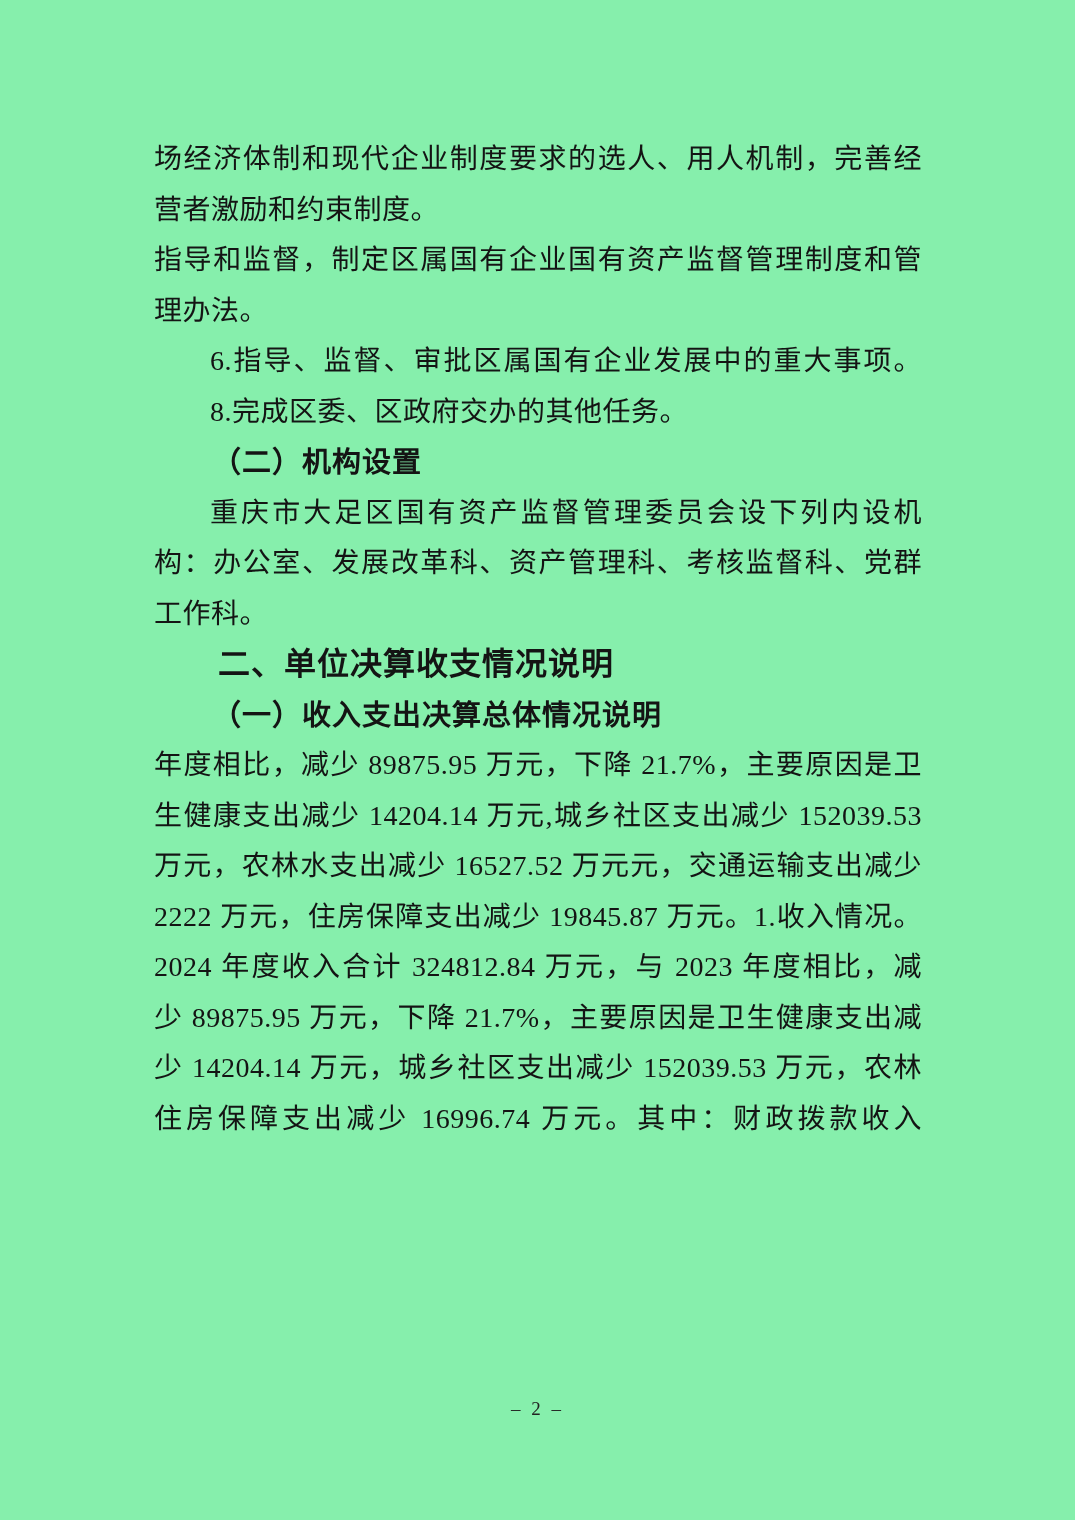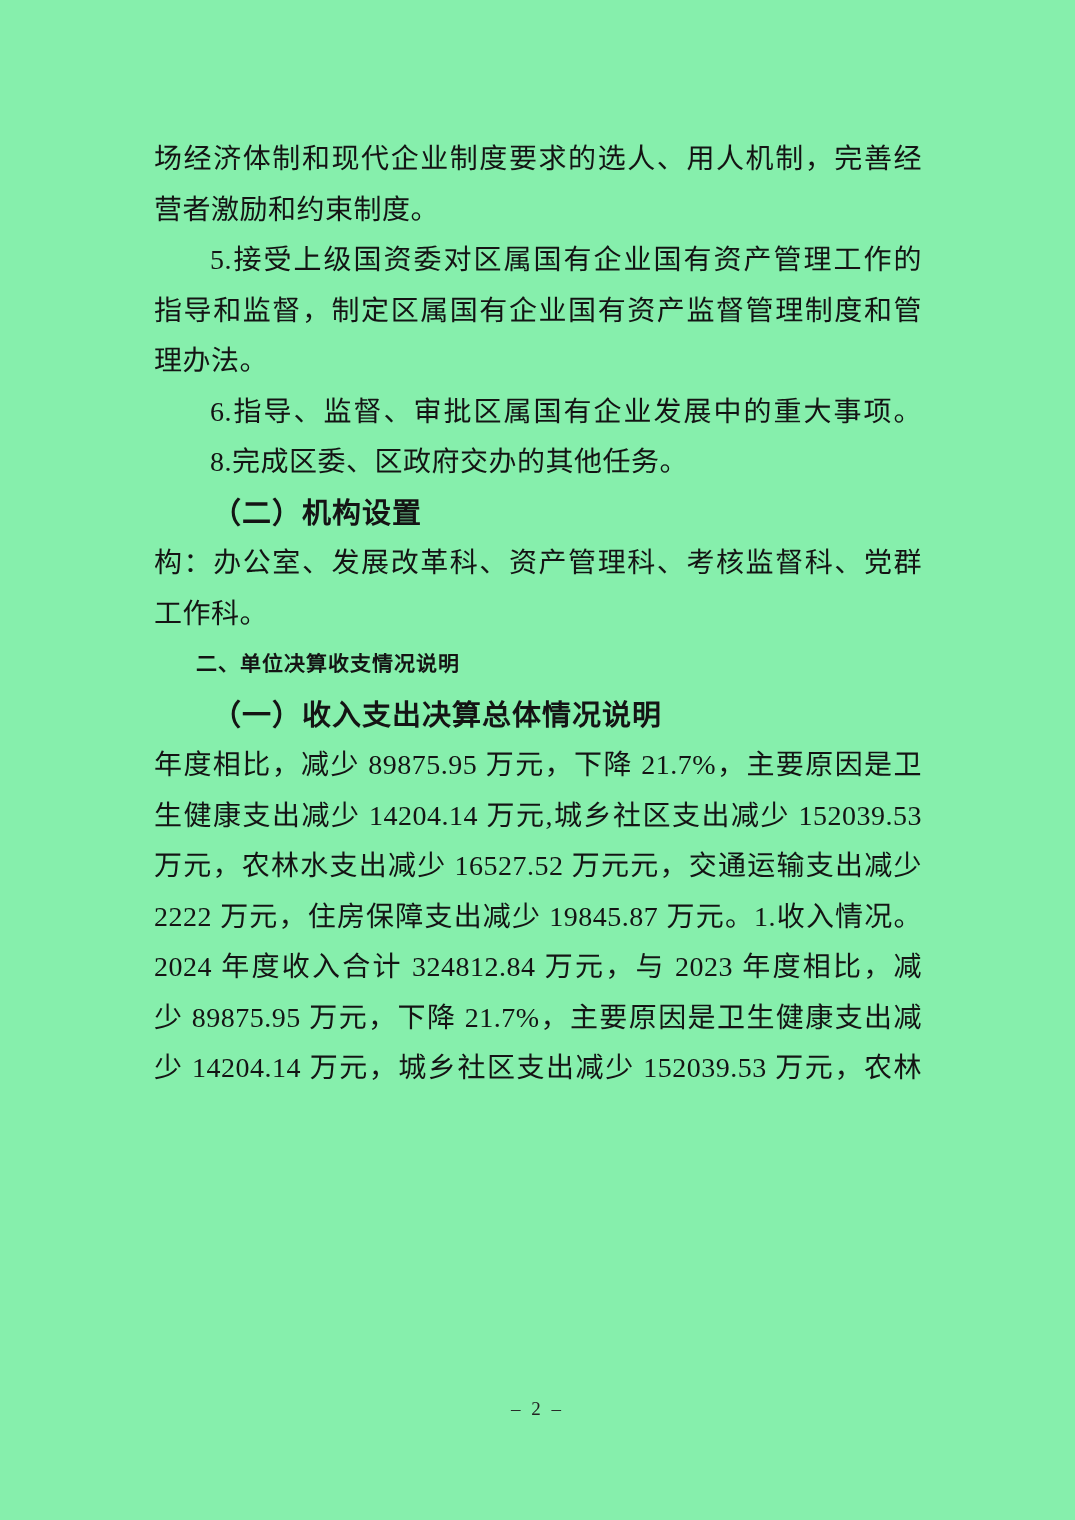--- a/index.html
+++ b/index.html
@@ -35,21 +35,21 @@
     letter-spacing: 0.5px;
   }
   
   .line.j { text-align-last: justify; }
   
   .line.ind { text-indent: 2em; }
   
   .line.hei {
     font-family: "Liberation Sans", "DejaVu Sans", sans-serif;
     font-weight: bold;
-    font-size: 21px;
+    font-size: 32px;
     letter-spacing: 1px;
   }
   
   .line.kai {
     font-weight: 600;
     font-size: 29px;
     letter-spacing: 1px;
   }
   .footer {
     position: absolute;
@@ -63,34 +63,35 @@
   }
 </style>
 </head>
 <body>
 
 <div class="page">
 
   <div class="text-block">
     <div class="line j">场经济体制和现代企业制度要求的选人、用人机制，完善经</div>
     <div class="line">营者激励和约束制度。</div>
-    <div class="line j ind">5.接受上级国资委对区属国有企业国有资产管理工作的</div>
     <div class="line j">指导和监督，制定区属国有企业国有资产监督管理制度和管</div>
     <div class="line">理办法。</div>
     <div class="line j ind">6.指导、监督、审批区属国有企业发展中的重大事项。</div>
     <div class="line ind">8.完成区委、区政府交办的其他任务。</div>
     <div class="line kai ind">（二）机构设置</div>
+    <div class="line j ind">重庆市大足区国有资产监督管理委员会设下列内设机</div>
     <div class="line j">构：办公室、发展改革科、资产管理科、考核监督科、党群</div>
     <div class="line">工作科。</div>
     <div class="line hei ind">二、单位决算收支情况说明</div>
     <div class="line kai ind">（一）收入支出决算总体情况说明</div>
     <div class="line j">年度相比，减少 89875.95 万元，下降 21.7%，主要原因是卫</div>
     <div class="line j">生健康支出减少 14204.14 万元,城乡社区支出减少 152039.53</div>
     <div class="line j">万元，农林水支出减少 16527.52 万元元，交通运输支出减少</div>
     <div class="line j">2222 万元，住房保障支出减少 19845.87 万元。1.收入情况。</div>
     <div class="line j">2024 年度收入合计 324812.84 万元，与 2023 年度相比，减</div>
     <div class="line j">少 89875.95 万元，下降 21.7%，主要原因是卫生健康支出减</div>
     <div class="line j">少 14204.14 万元，城乡社区支出减少 152039.53 万元，农林</div>
+    <div class="line j">住房保障支出减少 16996.74 万元。其中：财政拨款收入</div>
   </div>
 
   <div class="footer">– 2 –</div>
 
 </div>
 
 </body></html>

